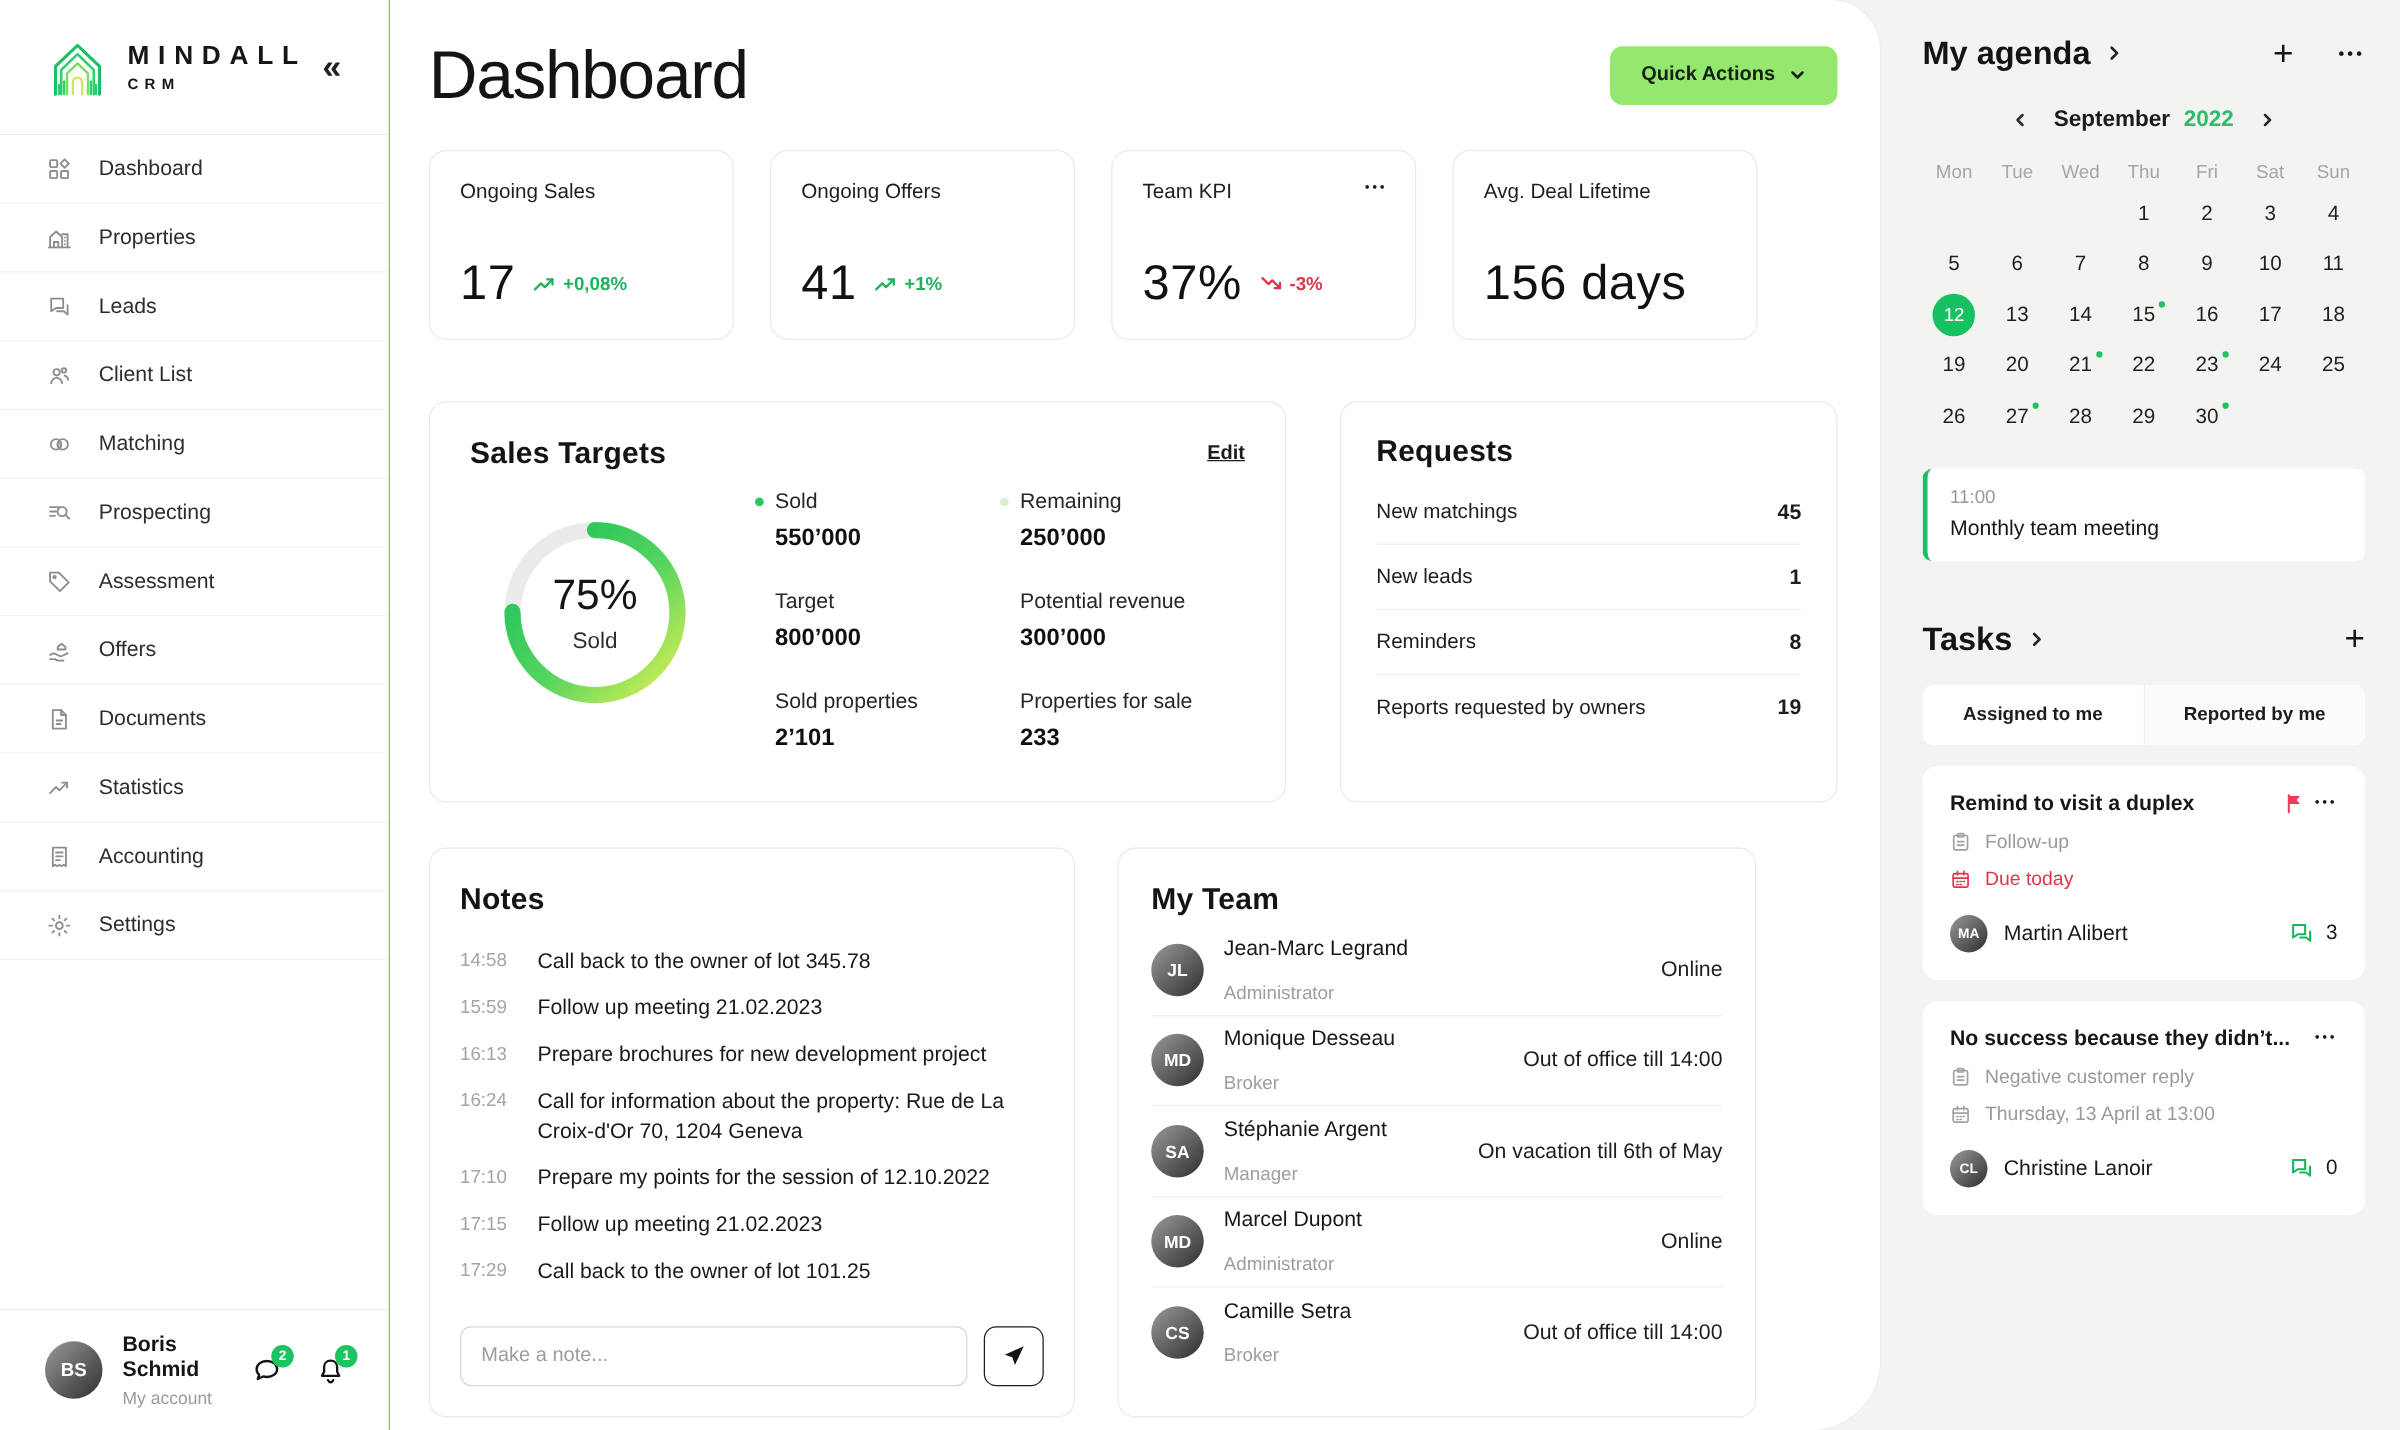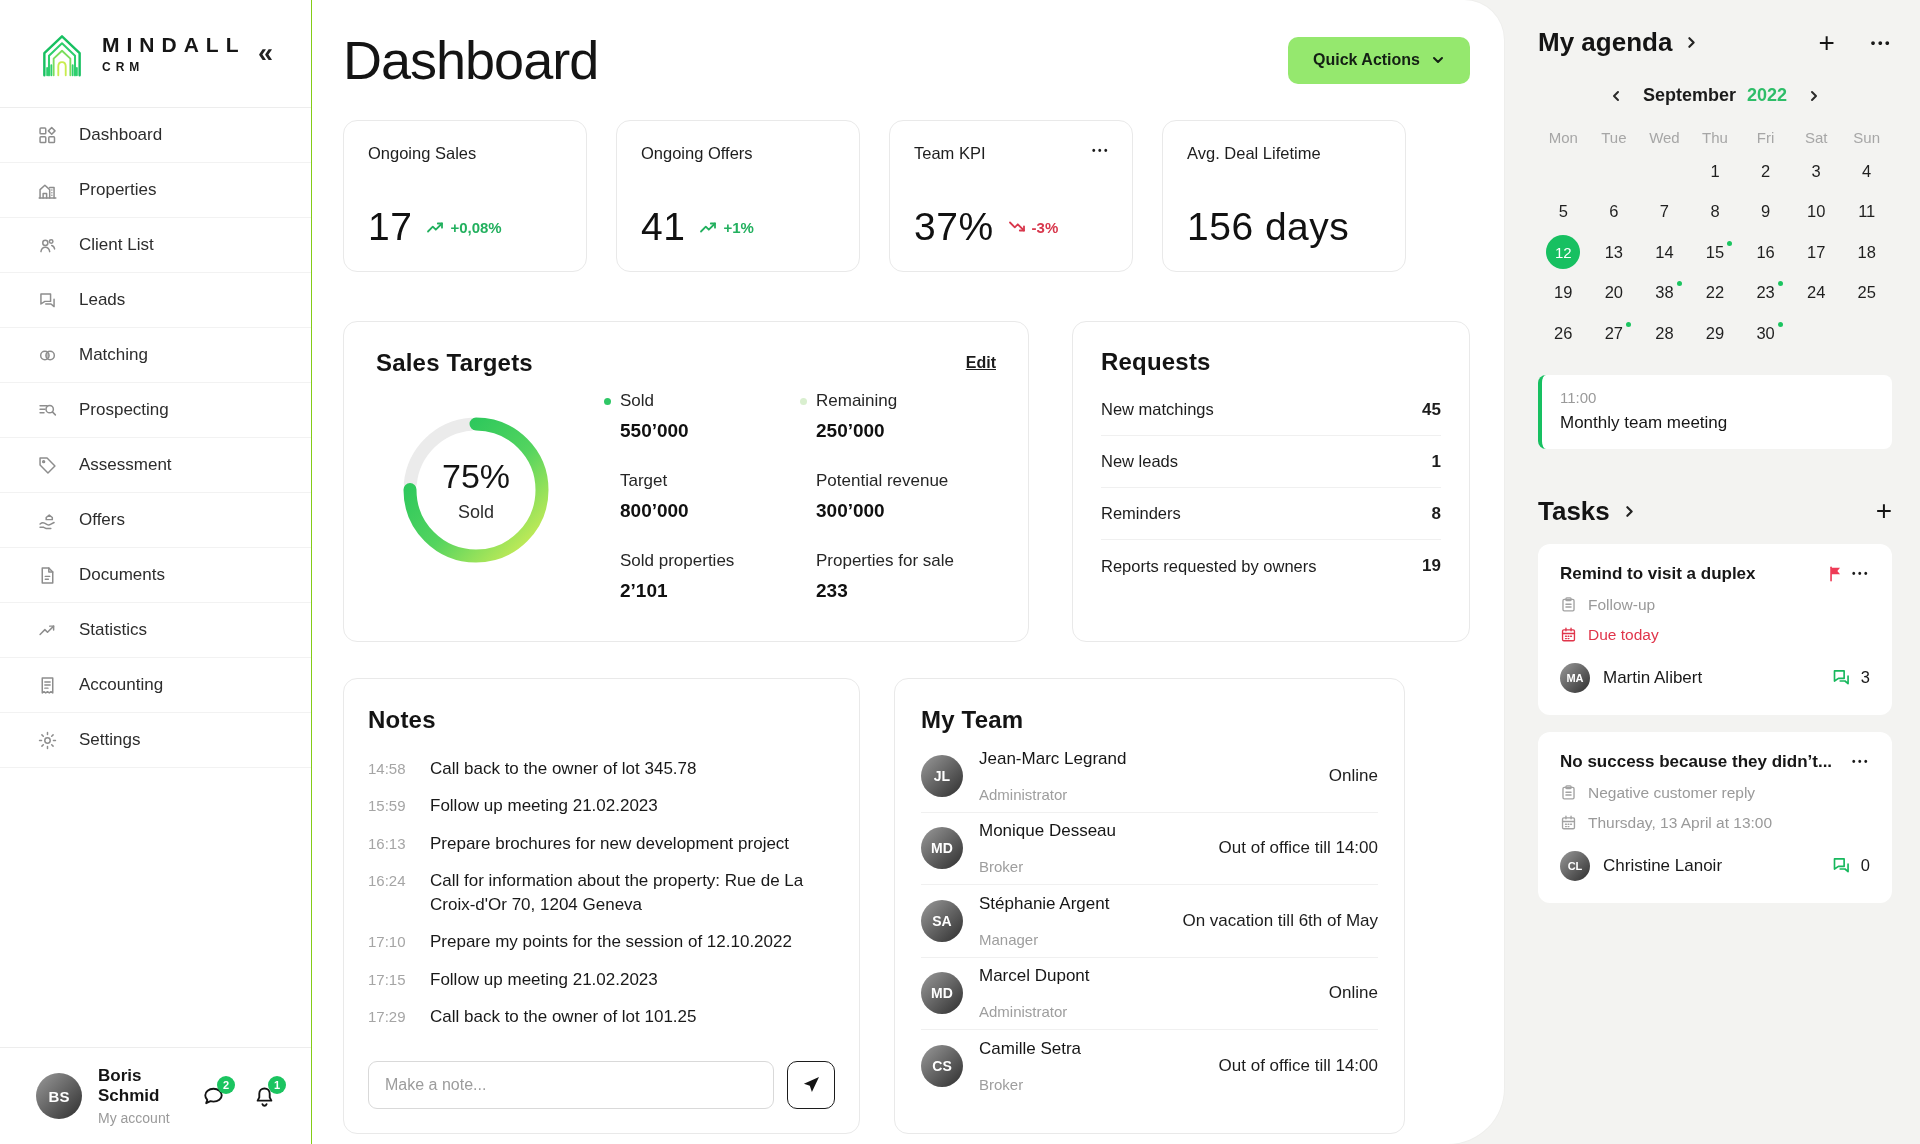--- a/index.html
+++ b/index.html
@@ -163,36 +163,36 @@
                 <path d="M7 20.5v-5h4v5"></path>
                 <path d="M14.5 8.5h5v12"></path>
                 <path d="M17 11.5h.01M17 14.5h.01M17 17.5h.01"></path>
               </svg>
             </span>
             <span class="nav-label">Properties</span>
           </div>
           <div class="nav-item">
             <span class="nav-icon">
               <svg width="21" height="21" viewBox="0 0 24 24" fill="none" stroke="currentColor" stroke-width="1.7" stroke-linecap="round" stroke-linejoin="round">
+                <path d="M4.5 4.5h11v8.5H9L4.5 16z"></path>
+                <path d="M19.5 10.5V19L16 16h-6"></path>
+              </svg>
+            </span>
+            <span class="nav-label">Leads</span>
+          </div>
+          <div class="nav-item">
+            <span class="nav-icon">
+              <svg width="21" height="21" viewBox="0 0 24 24" fill="none" stroke="currentColor" stroke-width="1.7" stroke-linecap="round" stroke-linejoin="round">
                 <circle cx="9.5" cy="9" r="2.9"></circle>
                 <path d="M4.5 19c.6-3.2 2.6-4.9 5-4.9s4.4 1.7 5 4.9"></path>
                 <circle cx="16.2" cy="7.3" r="2"></circle>
                 <path d="M16.8 12c1.7.4 2.9 1.8 3.3 3.9"></path>
               </svg>
             </span>
             <span class="nav-label">Client List</span>
-          </div>
-          <div class="nav-item">
-            <span class="nav-icon">
-              <svg width="21" height="21" viewBox="0 0 24 24" fill="none" stroke="currentColor" stroke-width="1.7" stroke-linecap="round" stroke-linejoin="round">
-                <path d="M4.5 4.5h11v8.5H9L4.5 16z"></path>
-                <path d="M19.5 10.5V19L16 16h-6"></path>
-              </svg>
-            </span>
-            <span class="nav-label">Leads</span>
           </div>
           <div class="nav-item">
             <span class="nav-icon">
               <svg width="21" height="21" viewBox="0 0 24 24" fill="none" stroke="currentColor" stroke-width="1.7" stroke-linecap="round" stroke-linejoin="round">
                 <circle cx="9" cy="12" r="4.8"></circle>
                 <circle cx="15" cy="12" r="4.8"></circle>
                 <path d="M12 8.4a4.8 4.8 0 0 1 0 7.2 4.8 4.8 0 0 1 0-7.2z" fill="currentColor" stroke="none" opacity=".55"></path>
               </svg>
             </span>
             <span class="nav-label">Matching</span>
@@ -618,21 +618,21 @@
         <div class="day">
           <span class="num">18</span>
         </div>
         <div class="day">
           <span class="num">19</span>
         </div>
         <div class="day">
           <span class="num">20</span>
         </div>
         <div class="day dotted">
-          <span class="num">38</span>
+          <span class="num">21</span>
         </div>
         <div class="day">
           <span class="num">22</span>
         </div>
         <div class="day dotted">
           <span class="num">23</span>
         </div>
         <div class="day">
           <span class="num">24</span>
         </div>
@@ -671,20 +671,24 @@
       <span class="panel-title">Tasks</span>
       <span class="chev">
         <svg width="15" height="15" viewBox="0 0 14 14" fill="none" stroke="#232323" stroke-width="2" stroke-linecap="round" stroke-linejoin="round">
             <path d="M5 3l4 4-4 4"></path>
           </svg>
       </span>
       <span class="spacer"></span>
       <span class="plus">+</span>
     </div>
 
+    <div class="tabs" id="tabs">
+        <div class="tab active">Assigned to me</div>
+        <div class="tab inactive">Reported by me</div>
+      </div>
     <div id="taskcards">
         <div class="task-card">
           <div class="task-title-row">
             <span class="task-title">Remind to visit a duplex</span>
             <span>
               <svg width="18" height="18" viewBox="0 0 20 20">
                 <path d="M4.5 2.5v15" stroke="#ee3b56" stroke-width="1.8" stroke-linecap="round"></path>
                 <path d="M4.5 3h10l-3 3.6 3 3.6h-10z" fill="#ee3b56"></path>
               </svg>
             </span>

